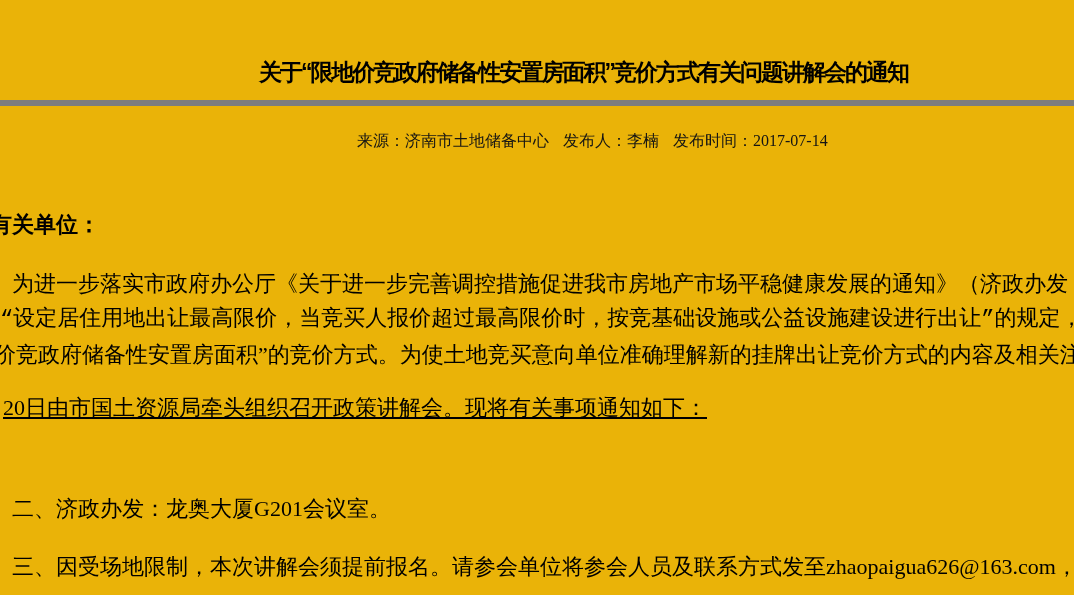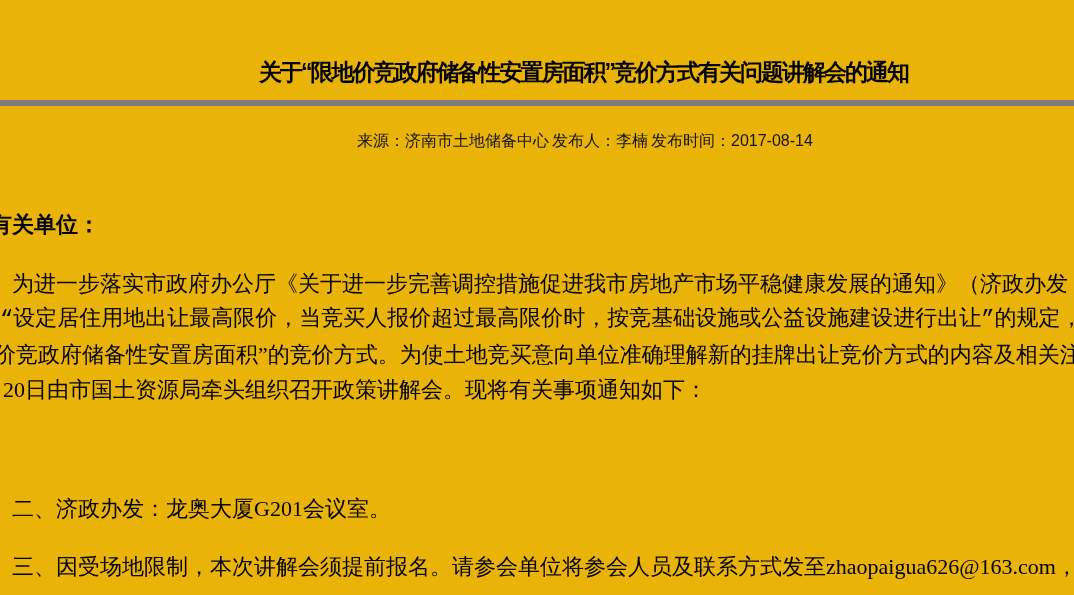--- a/index.html
+++ b/index.html
@@ -30,22 +30,22 @@
     left: 0;
     width: 1074px;
     height: 6px;
     background: #7d7d7d;
   }
   .meta {
     position: absolute;
     top: 131px;
     left: 357px;
     display: flex;
-    gap: 3px;
-    font-family: Liberation Sans, sans-serif;
+    gap: 14px;
+    font-family: Liberation Serif, serif;
     font-size: 16px;
     line-height: 1.2;
     color: #141414;
     white-space: nowrap;
     text-align: right;
   }
   .line {
     position: absolute;
     white-space: nowrap;
     font-family: "Liberation Serif", "DejaVu Serif", serif;
@@ -60,31 +60,31 @@
 
 <div class="page">
 
   <div class="title">关于“限地价竞政府储备性安置房面积”竞价方式有关问题讲解会的通知</div>
 
   <div class="divider"></div>
 
   <div class="meta">
     <span>来源：济南市土地储备中心</span>
     <span>发布人：李楠</span>
-    <span>发布时间：2017-08-14</span>
+    <span>发布时间：2017-07-14</span>
   </div>
 
   <div class="line salutation" style="top:213px; left:-10px;">有关单位：</div>
 
   <div class="line" style="top:272px; left:12px;">为进一步落实市政府办公厅《关于进一步完善调控措施促进我市房地产市场平稳健康发展的通知》（济政办发〔</div>
 
   <div class="line" style="top:308px; left:0px;font-family:Liberation Mono, monospace;">“设定居住用地出让最高限价，当竞买人报价超过最高限价时，按竞基础设施或公益设施建设进行出让”的规定，</div>
 
   <div class="line" style="top:343px; left:-6px;">价竞政府储备性安置房面积”的竞价方式。为使土地竞买意向单位准确理解新的挂牌出让竞价方式的内容及相关注</div>
 
-  <div class="line" style="top:378px; left:3px;">20日由市国土资源局牵头组织召开政策讲解会。现将有关事项通知如下：</div>
+  <div class="line" style="top:396px; left:3px;text-decoration:underline;">20日由市国土资源局牵头组织召开政策讲解会。现将有关事项通知如下：</div>
 
 
   <div class="line" style="top:497px; left:12px;">二、济政办发：龙奥大厦G201会议室。</div>
 
   <div class="line" style="top:555px; left:12px;">三、因受场地限制，本次讲解会须提前报名。请参会单位将参会人员及联系方式发至zhaopaigua626@163.com，</div>
 
 </div>
 
 </body></html>

